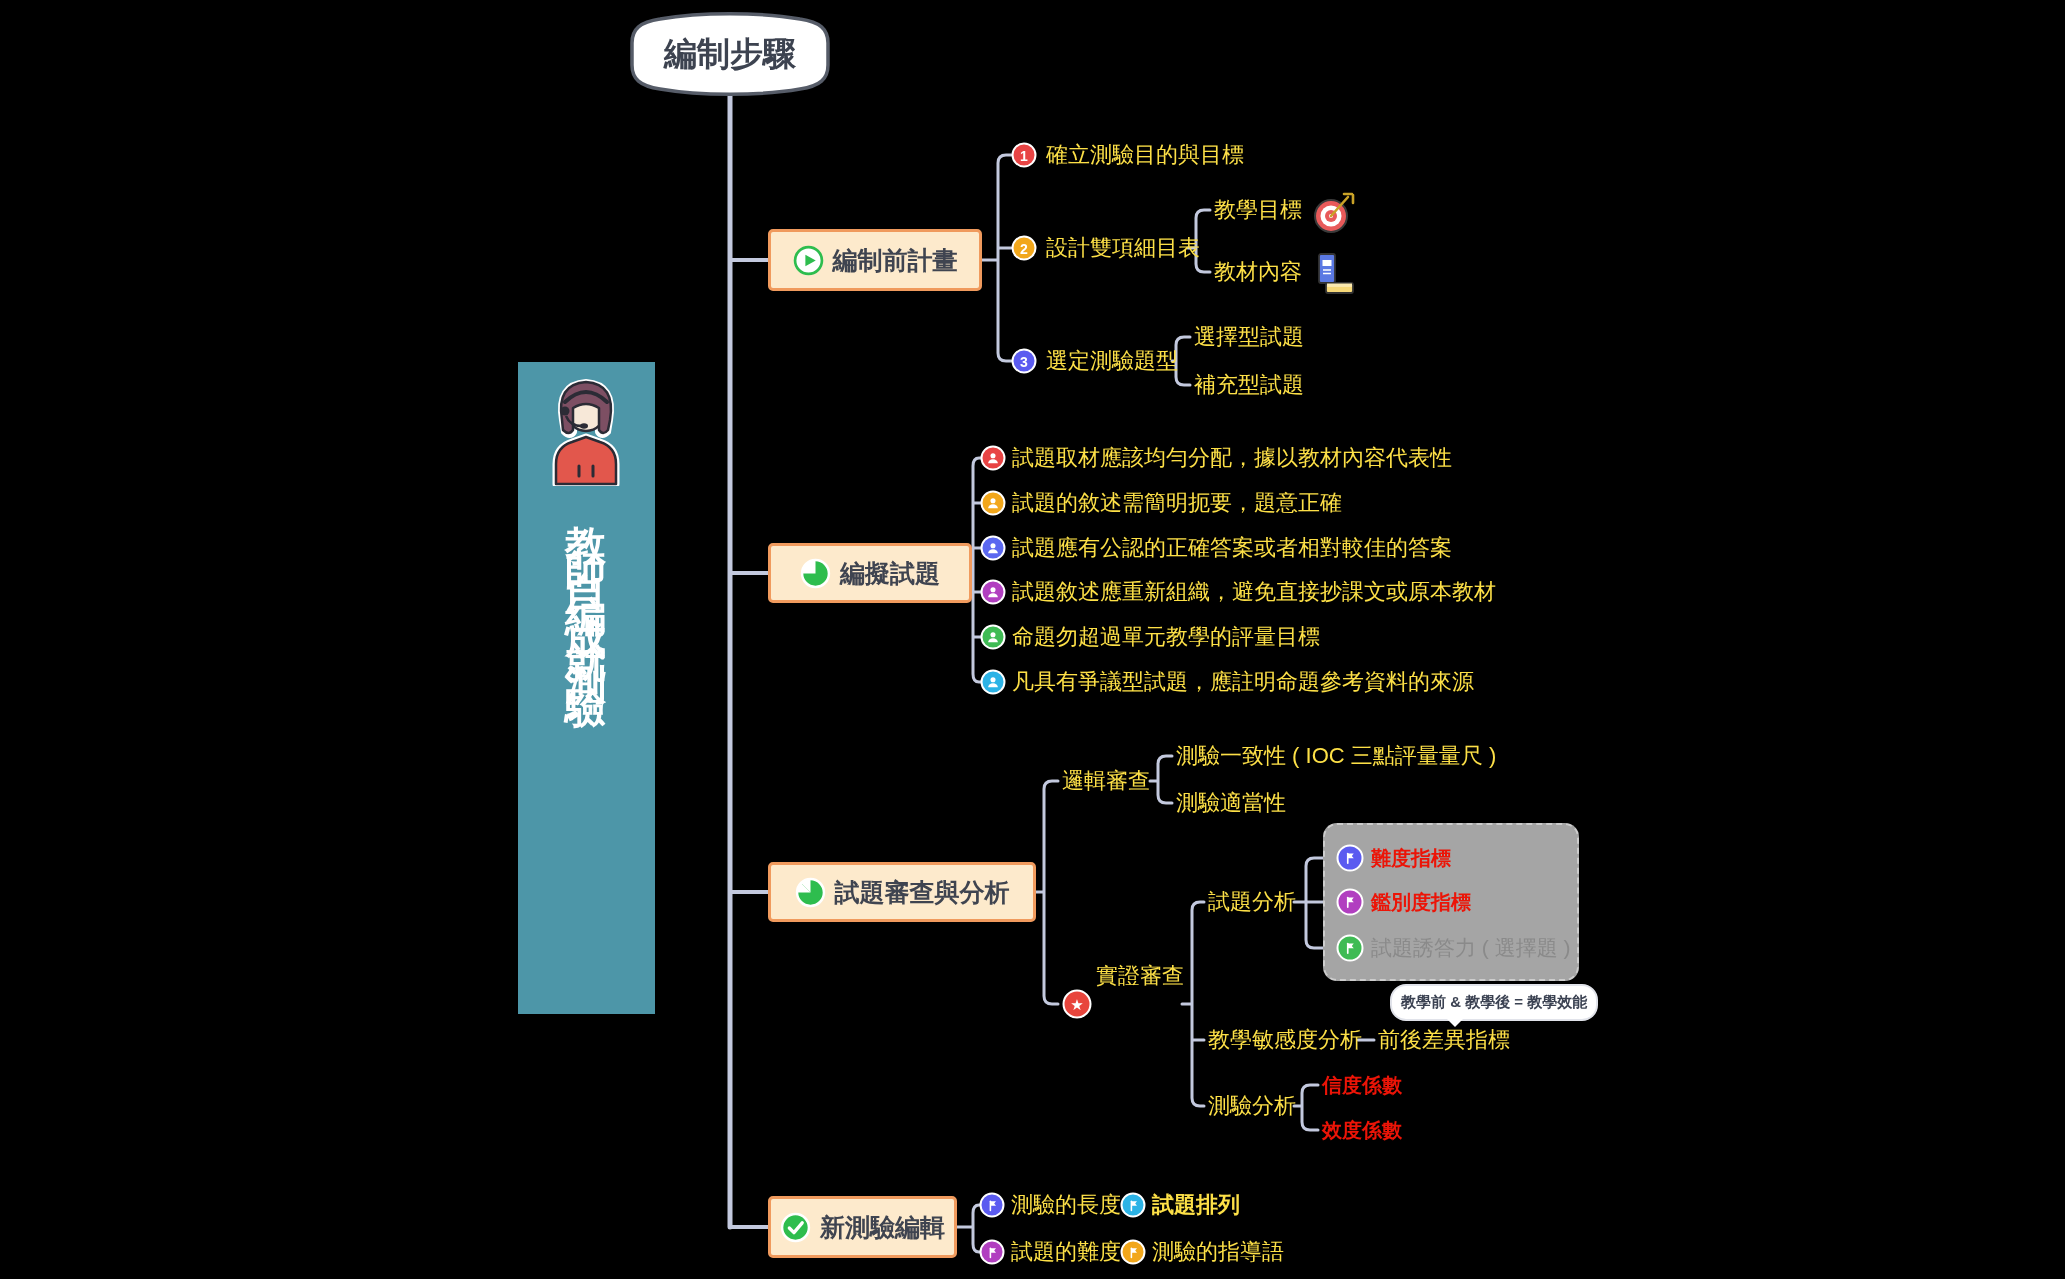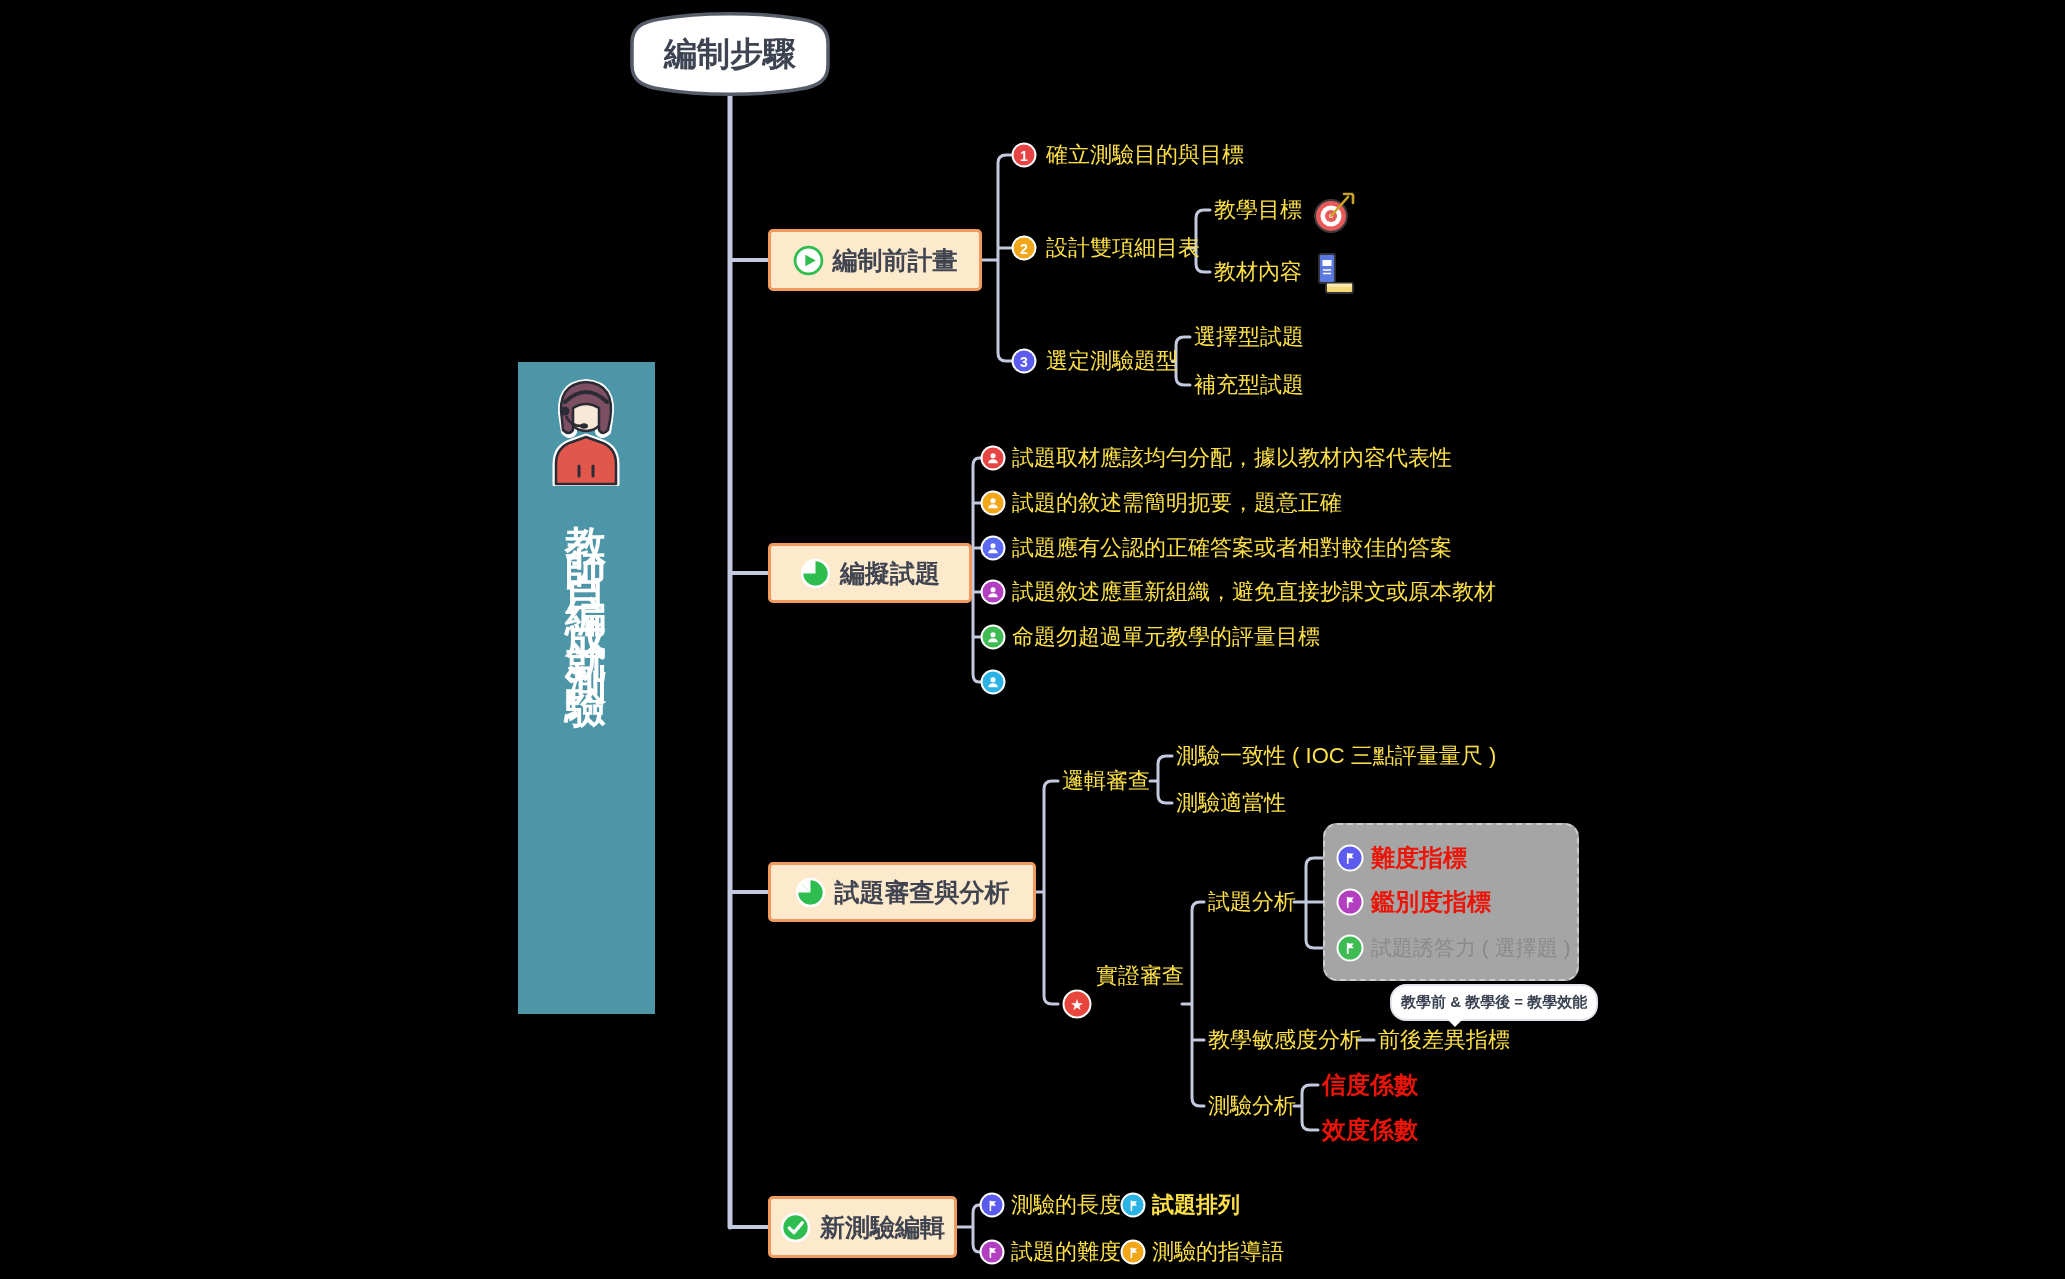--- a/index.html
+++ b/index.html
@@ -1,21 +1,21 @@
 <!DOCTYPE html>
 <html><head>
 <meta charset="utf-8">
 <style>
   html,body{margin:0;padding:0;background:#000;}
   #canvas{position:relative;width:2065px;height:1279px;background:#000;overflow:hidden;
           font-family:"Liberation Sans","DejaVu Sans",sans-serif;}
   svg.lines{position:absolute;left:0;top:0;z-index:1;}
   .t{position:absolute;transform:translateY(-50%);white-space:nowrap;z-index:3;}
   .gray{color:#fde047;font-size:22px;}
-  .redt{color:#ec1407;font-size:24px;font-weight:bold;}
+  .redt{color:#ec1407;font-size:20px;font-weight:bold;}
   .panelgray{color:#8a8a8a;font-size:21px;}
   .box{position:absolute;z-index:3;background:#fdeacc;border:3px solid #f09a5d;border-radius:5px;
        display:flex;align-items:center;justify-content:center;gap:9px;
        font-size:25px;font-weight:bold;color:#3f4450;box-sizing:border-box;}
   .badge{position:absolute;z-index:4;border-radius:50%;border:2px solid #fff;color:#fff;
          display:flex;align-items:center;justify-content:center;box-sizing:border-box;
          transform:translate(-50%,-50%);font-weight:bold;}
   .numbadge{width:25px;height:25px;font-size:14px;}
   .userbadge{width:25px;height:25px;}
   .flagbadge{width:27px;height:27px;}
@@ -191,20 +191,21 @@
       </svg>
   </div>
   <div class="t gray" style="left:1012px;top:637px;">命題勿超過單元教學的評量目標</div>
 
   <div class="badge userbadge" style="left:993px;top:682px;background:#2cb3e6;">
     <svg width="15" height="15" viewBox="0 0 20 20">
         <circle cx="10" cy="7" r="3.4" fill="#fff"></circle>
         <path d="M3.5 17 a6.5 5.4 0 0 1 13 0 z" fill="#fff"></path>
       </svg>
   </div>
+  <div class="t gray" style="left:1012px;top:682px;">凡具有爭議型試題，應註明命題參考資料的來源</div>
 
   <div class="t gray" style="left:1062px;top:781px;">邏輯審查</div>
   <div class="t gray" style="left:1176px;top:756px;">測驗一致性 ( IOC 三點評量量尺 )</div>
   <div class="t gray" style="left:1176px;top:803px;">測驗適當性</div>
 
   <div class="badge starbadge" style="left:1077px;top:1004px;">★</div>
   <div class="t gray" style="left:1096px;top:976px;">實證審查</div>
 
   <div class="t gray" style="left:1208px;top:902px;">試題分析</div>
 

